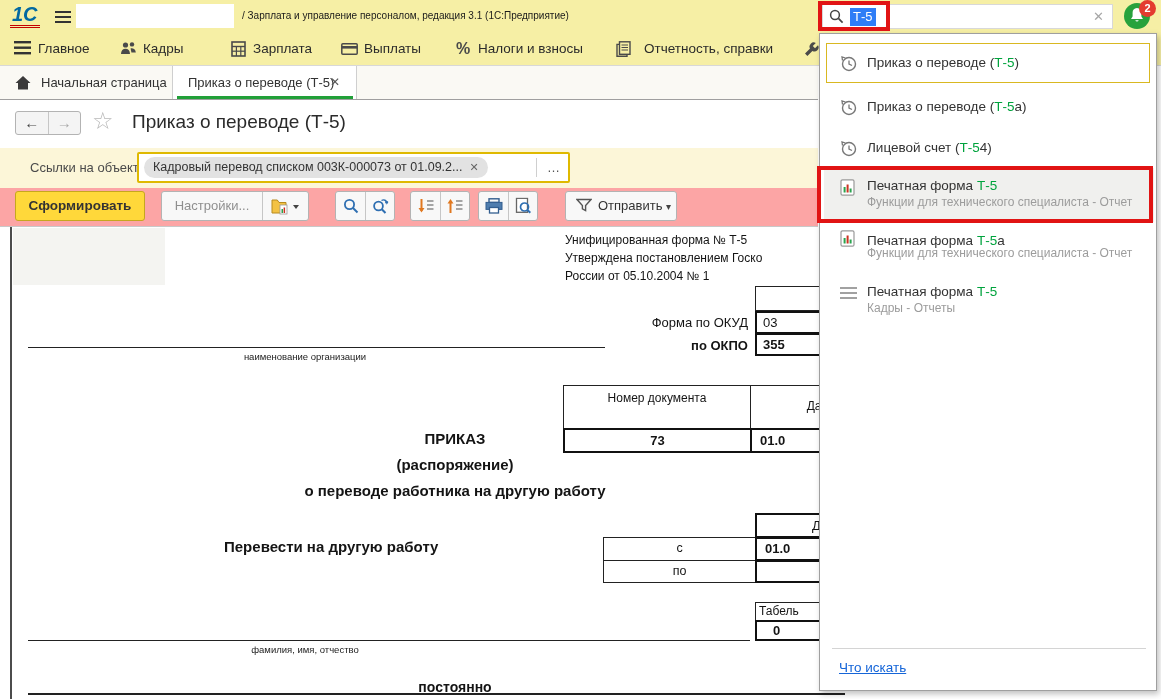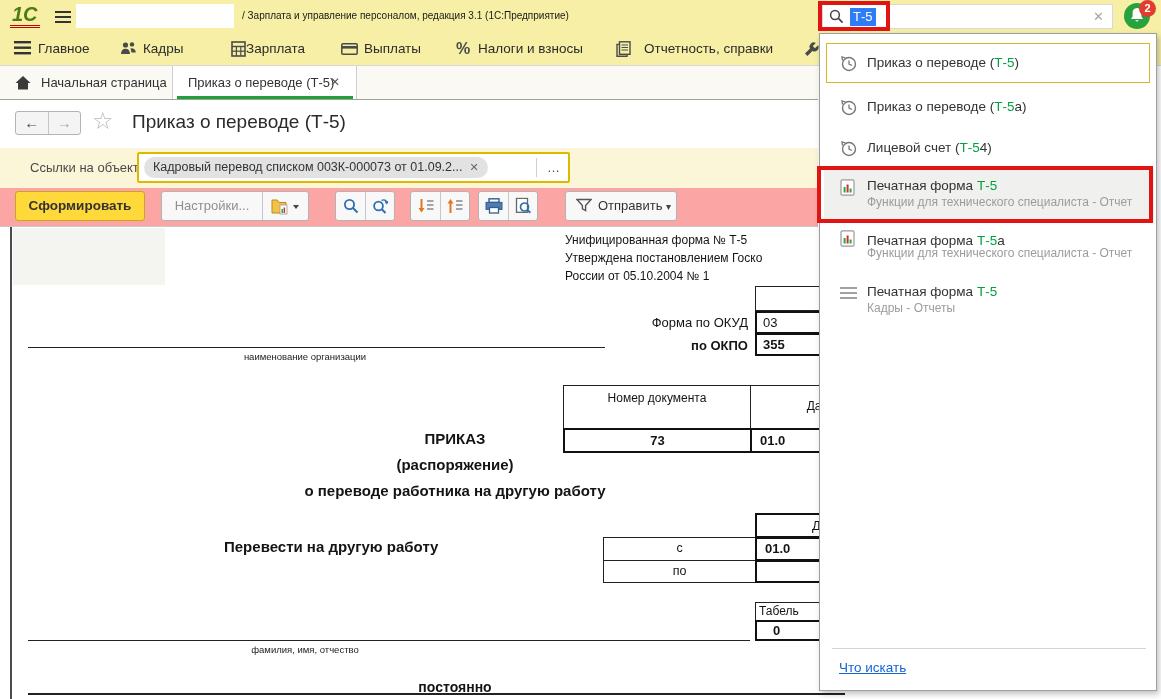--- a/index.html
+++ b/index.html
@@ -3,21 +3,21 @@
 <meta charset="utf-8">
 <style>
   * { margin:0; padding:0; box-sizing:border-box; }
   body { font-family:"Liberation Sans", sans-serif; background:#888; }
   #app { position:relative; width:1161px; height:699px; background:#fff; overflow:hidden;
          font-family:"Liberation Sans", sans-serif; }
 
   
   .titlebar { position:absolute; left:0; top:0; width:100%; height:32px; background:#f6efa5; }
   .logo1c { position:absolute; left:10px; top:3px; font-size:20px; font-weight:bold; font-style:italic;
-            color:#4d7c0f; border-bottom:3px double #c40000; line-height:22px; padding:0 2px; }
+            color:#0369a1; border-bottom:3px double #c40000; line-height:22px; padding:0 2px; }
   .tb-burger { position:absolute; left:55px; top:10px; }
   .blankbox { position:absolute; left:76px; top:4px; width:158px; height:24px; background:#fff; }
   .apptitle { position:absolute; left:242px; top:0; line-height:32px; font-size:10px; color:#1a1a1a; }
 
   .searchbox { position:absolute; left:822px; top:4px; width:291px; height:25px; background:#fff;
                border:1px solid #d8d8d8; }
   .searchbox .mag { position:absolute; left:6px; top:4px; }
   .search-val { position:absolute; left:27px; top:3px; background:#2f7df6; color:#fff;
                 font-size:13px; line-height:18px; padding:0 3px; }
   .search-clear { position:absolute; right:8px; top:4px; color:#a6a6a6; font-size:13px; cursor:default; }
@@ -182,21 +182,21 @@
 
     <span class="m-ic" style="left:231px;">
       <svg width="15" height="16" viewBox="0 0 15 16">
           <rect x="1" y="1" width="13" height="14" fill="none" stroke="#4a4a4a" stroke-width="1.6"></rect>
           <line x1="1" y1="5.5" x2="14" y2="5.5" stroke="#4a4a4a" stroke-width="1.4"></line>
           <line x1="5.4" y1="5.5" x2="5.4" y2="15" stroke="#4a4a4a" stroke-width="1.2"></line>
           <line x1="9.8" y1="5.5" x2="9.8" y2="15" stroke="#4a4a4a" stroke-width="1.2"></line>
           <line x1="1" y1="10.2" x2="14" y2="10.2" stroke="#4a4a4a" stroke-width="1.2"></line>
         </svg>
     </span>
-    <span class="m-item" style="left:246px;text-align:center;">Зарплата</span>
+    <span class="m-item" style="left:253px;text-align:center;">Зарплата</span>
 
     <span class="m-ic" style="left:341px; top:11px;">
       <svg width="17" height="12" viewBox="0 0 17 12">
           <rect x="0.8" y="0.8" width="15.4" height="10.4" rx="1" fill="none" stroke="#4a4a4a" stroke-width="1.5"></rect>
           <rect x="0.8" y="3" width="15.4" height="2.6" fill="#4a4a4a"></rect>
         </svg>
     </span>
     <span class="m-item" style="left:364px;">Выплаты</span>
 
     <span class="m-item" style="left:456px; font-size:16px; font-weight:bold; color:#4a4a4a;">%</span>

